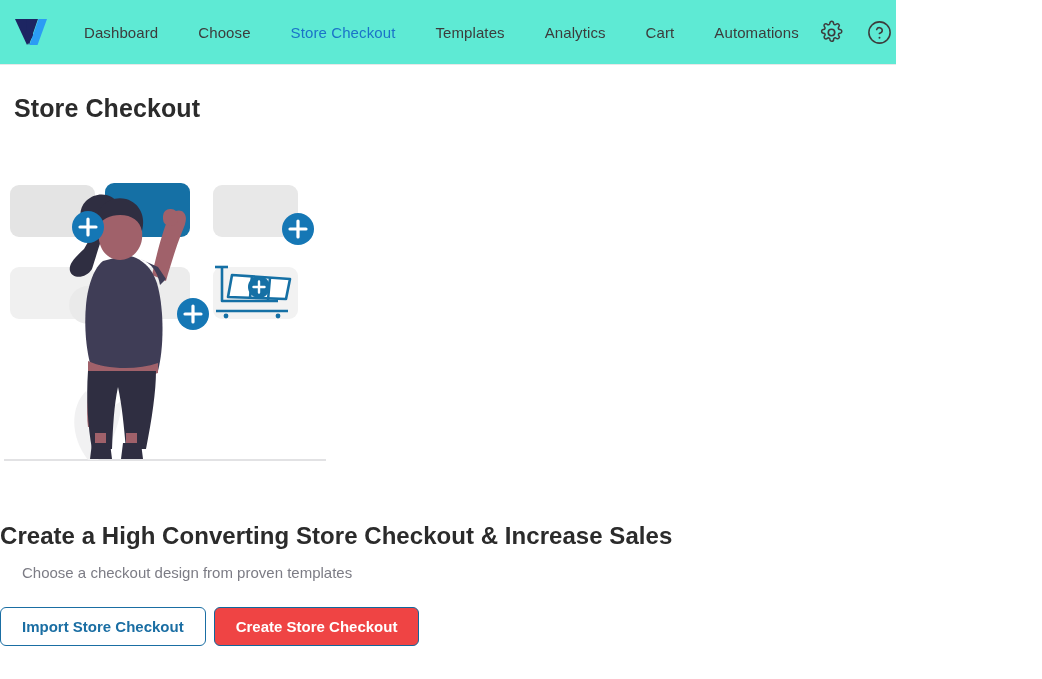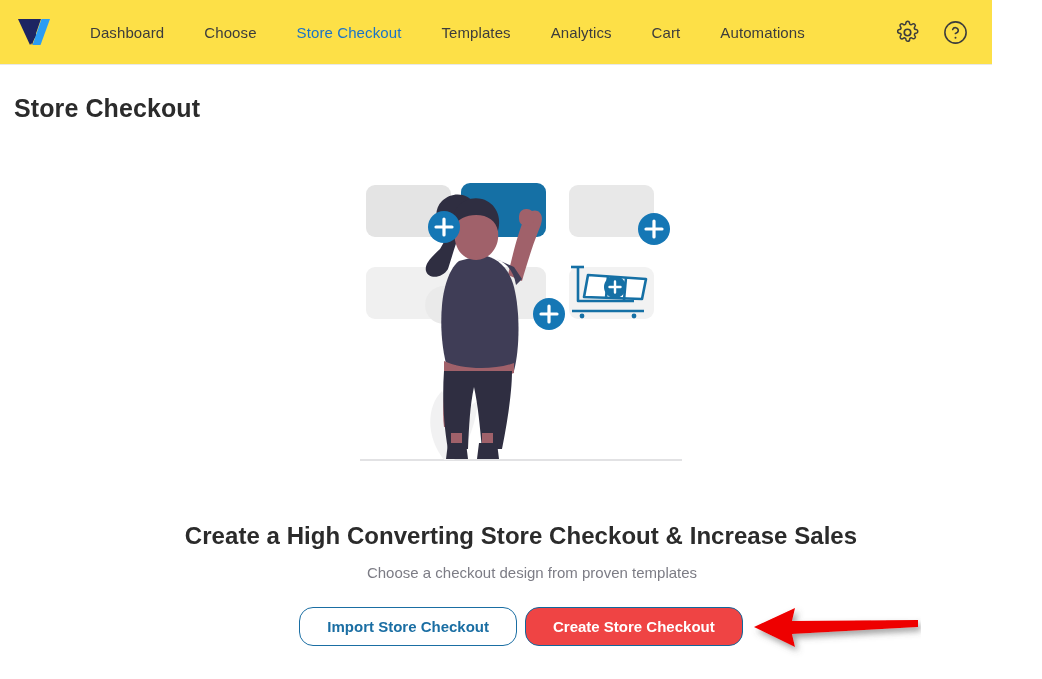--- a/index.html
+++ b/index.html
@@ -6,22 +6,22 @@
   html, body {
     width: 1042px; height: 679px;
     background: #ffffff;
     font-family: "Liberation Sans", "DejaVu Sans", sans-serif;
     overflow: hidden;
   }
 
   
   .topnav {
     position: absolute; top: 0; left: 0;
-    width: 992px; height: 65px;
-    background: #fde047;
+    width: 896px; height: 65px;
+    background: #5eead4;
     border-bottom: 1px solid #e8e8e8;
     display: flex; align-items: center;
   }
   .brand-logo {
     margin-left: 14px; width: 42px; height: 34px;
     display: flex; align-items: center; justify-content: center;
   }
   .nav-items { display: flex; align-items: center; margin-left: 14px; }
   .nav-item {
     font-size: 15px; color: #3c3c3c;
@@ -43,41 +43,41 @@
   .page-title {
     position: absolute; top: 94px; left: 14px;
     font-size: 25px; font-weight: bold; color: #2b2b2b;
     letter-spacing: .1px;
   }
 
   
   .empty-state {
     position: absolute; top: 175px; left: 0;
     width: 1042px;
-    display: flex; flex-direction: column; align-items: center;
+    display: flex; flex-direction: column; 
   }
   .illustration { width: 330px; height: 325px; position: relative; }
 
   .headline {
     margin-top: 22px;
     font-size: 24px; font-weight: bold; color: #2b2b2b;
     letter-spacing: .05px;
   }
   .subhead {
     margin-top: 14px;
     font-size: 15px; color: #7c7c85; margin-left: 22px;
   }
   .btn-row {
     margin-top: 26px; display: flex; align-items: center; gap: 8px;
     position: relative;
   }
   .btn {
     font-size: 15px; font-weight: bold;
-    border-radius: 14px; cursor: pointer;
-    padding: 11px 27px; line-height: 1;
+    border-radius: 6px; cursor: pointer;
+    padding: 11px 21px; line-height: 1;
     white-space: nowrap;
   }
   .btn-outline {
     background: #ffffff; color: #1a6ea3;
     border: 1px solid #1a6ea3;
   }
   .btn-primary {
     background: #ef4444; color: #ffffff; border: 1px solid #11679b;
   }
   .arrow-annotation {

